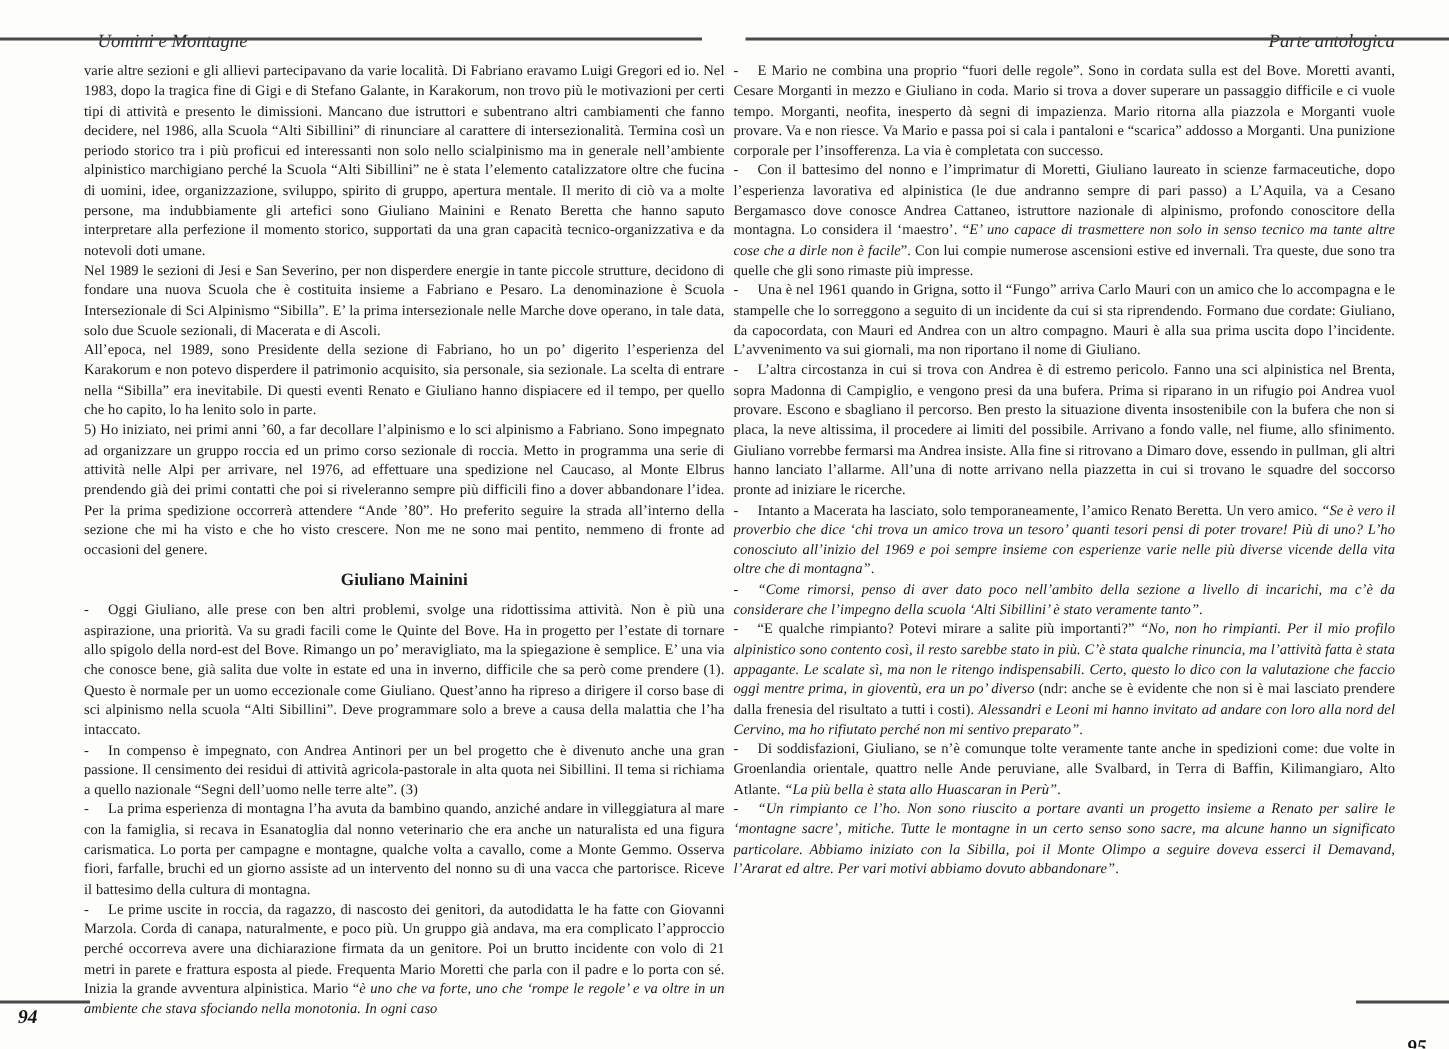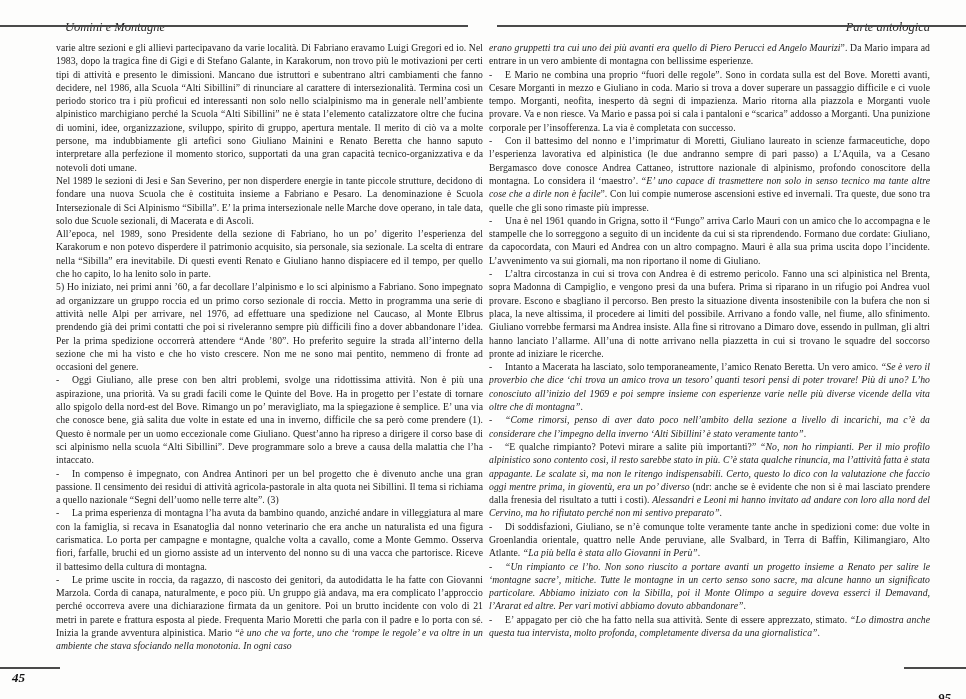--- a/index.html
+++ b/index.html
@@ -90,39 +90,38 @@
   <span class="running-head right">Parte antologica</span>
 
   <div class="rule rule-left"></div>
   <div class="rule rule-right"></div>
 
   <div class="page page-left">
       <p class="para"><span>varie altre sezioni e gli allievi partecipavano da varie località. Di Fabriano eravamo Luigi Gregori ed io. Nel 1983, dopo la tragica fine di Gigi e di Stefano Galante, in Karakorum, non trovo più le motivazioni per certi tipi di attività e presento le dimissioni. Mancano due istruttori e subentrano altri cambiamenti che fanno decidere, nel 1986, alla Scuola “Alti Sibillini” di rinunciare al carattere di intersezionalità. Termina così un periodo storico tra i più proficui ed interessanti non solo nello scialpinismo ma in generale nell’ambiente alpinistico marchigiano perché la Scuola “Alti Sibillini” ne è stata l’elemento catalizzatore oltre che fucina di uomini, idee, organizzazione, sviluppo, spirito di gruppo, apertura mentale. Il merito di ciò va a molte persone, ma indubbiamente gli artefici sono Giuliano Mainini e Renato Beretta che hanno saputo interpretare alla perfezione il momento storico, supportati da una gran capacità tecnico-organizzativa e da notevoli doti umane.</span></p>
       <p class="para"><span>Nel 1989 le sezioni di Jesi e San Severino, per non disperdere energie in tante piccole strutture, decidono di fondare una nuova Scuola che è costituita insieme a Fabriano e Pesaro. La denominazione è Scuola Intersezionale di Sci Alpinismo “Sibilla”. E’ la prima intersezionale nelle Marche dove operano, in tale data, solo due Scuole sezionali, di Macerata e di Ascoli.</span></p>
       <p class="para"><span>All’epoca, nel 1989, sono Presidente della sezione di Fabriano, ho un po’ digerito l’esperienza del Karakorum e non potevo disperdere il patrimonio acquisito, sia personale, sia sezionale. La scelta di entrare nella “Sibilla” era inevitabile. Di questi eventi Renato e Giuliano hanno dispiacere ed il tempo, per quello che ho capito, lo ha lenito solo in parte.</span></p>
       <p class="para"><span>5) Ho iniziato, nei primi anni ’60, a far decollare l’alpinismo e lo sci alpinismo a Fabriano. Sono impegnato ad organizzare un gruppo roccia ed un primo corso sezionale di roccia. Metto in programma una serie di attività nelle Alpi per arrivare, nel 1976, ad effettuare una spedizione nel Caucaso, al Monte Elbrus prendendo già dei primi contatti che poi si riveleranno sempre più difficili fino a dover abbandonare l’idea. Per la prima spedizione occorrerà attendere “Ande ’80”. Ho preferito seguire la strada all’interno della sezione che mi ha visto e che ho visto crescere. Non me ne sono mai pentito, nemmeno di fronte ad occasioni del genere.</span></p>
+      <h3 class="heading"><span>Giuliano Mainini</span></h3>
       <p class="para"><span class="dash">-</span><span>Oggi Giuliano, alle prese con ben altri problemi, svolge una ridottissima attività. Non è più una aspirazione, una priorità. Va su gradi facili come le Quinte del Bove. Ha in progetto per l’estate di tornare allo spigolo della nord-est del Bove. Rimango un po’ meravigliato, ma la spiegazione è semplice. E’ una via che conosce bene, già salita due volte in estate ed una in inverno, difficile che sa però come prendere (1). Questo è normale per un uomo eccezionale come Giuliano. Quest’anno ha ripreso a dirigere il corso base di sci alpinismo nella scuola “Alti Sibillini”. Deve programmare solo a breve a causa della malattia che l’ha intaccato.</span></p>
       <p class="para"><span class="dash">-</span><span>In compenso è impegnato, con Andrea Antinori per un bel progetto che è divenuto anche una gran passione. Il censimento dei residui di attività agricola-pastorale in alta quota nei Sibillini. Il tema si richiama a quello nazionale “Segni dell’uomo nelle terre alte”. (3)</span></p>
       <p class="para"><span class="dash">-</span><span>La prima esperienza di montagna l’ha avuta da bambino quando, anziché andare in villeggiatura al mare con la famiglia, si recava in Esanatoglia dal nonno veterinario che era anche un naturalista ed una figura carismatica. Lo porta per campagne e montagne, qualche volta a cavallo, come a Monte Gemmo. Osserva fiori, farfalle, bruchi ed un giorno assiste ad un intervento del nonno su di una vacca che partorisce. Riceve il battesimo della cultura di montagna.</span></p>
       <p class="para"><span class="dash">-</span><span>Le prime uscite in roccia, da ragazzo, di nascosto dei genitori, da autodidatta le ha fatte con Giovanni Marzola. Corda di canapa, naturalmente, e poco più. Un gruppo già andava, ma era complicato l’approccio perché occorreva avere una dichiarazione firmata da un genitore. Poi un brutto incidente con volo di 21 metri in parete e frattura esposta al piede. Frequenta Mario Moretti che parla con il padre e lo porta con sé. Inizia la grande avventura alpinistica. Mario “</span><span class="it">è uno che va forte, uno che ‘rompe le regole’ e va oltre in un ambiente che stava sfociando nella monotonia. In ogni caso</span></p>
     </div>
 
   <div class="page page-right">
-      <p class="para"><span class="it">erano gruppetti tra cui uno dei più avanti era quello di Piero Perucci ed Angelo Maurizi</span><span>”. Da Mario impara ad entrare in un vero ambiente di montagna con bellissime esperienze.</span></p>
       <p class="para"><span class="dash">-</span><span>E Mario ne combina una proprio “fuori delle regole”. Sono in cordata sulla est del Bove. Moretti avanti, Cesare Morganti in mezzo e Giuliano in coda. Mario si trova a dover superare un passaggio difficile e ci vuole tempo. Morganti, neofita, inesperto dà segni di impazienza. Mario ritorna alla piazzola e Morganti vuole provare. Va e non riesce. Va Mario e passa poi si cala i pantaloni e “scarica” addosso a Morganti. Una punizione corporale per l’insofferenza. La via è completata con successo.</span></p>
       <p class="para"><span class="dash">-</span><span>Con il battesimo del nonno e l’imprimatur di Moretti, Giuliano laureato in scienze farmaceutiche, dopo l’esperienza lavorativa ed alpinistica (le due andranno sempre di pari passo) a L’Aquila, va a Cesano Bergamasco dove conosce Andrea Cattaneo, istruttore nazionale di alpinismo, profondo conoscitore della montagna. Lo considera il ‘maestro’. “</span><span class="it">E’ uno capace di trasmettere non solo in senso tecnico ma tante altre cose che a dirle non è facile</span><span>”. Con lui compie numerose ascensioni estive ed invernali. Tra queste, due sono tra quelle che gli sono rimaste più impresse.</span></p>
       <p class="para"><span class="dash">-</span><span>Una è nel 1961 quando in Grigna, sotto il “Fungo” arriva Carlo Mauri con un amico che lo accompagna e le stampelle che lo sorreggono a seguito di un incidente da cui si sta riprendendo. Formano due cordate: Giuliano, da capocordata, con Mauri ed Andrea con un altro compagno. Mauri è alla sua prima uscita dopo l’incidente. L’avvenimento va sui giornali, ma non riportano il nome di Giuliano.</span></p>
       <p class="para"><span class="dash">-</span><span>L’altra circostanza in cui si trova con Andrea è di estremo pericolo. Fanno una sci alpinistica nel Brenta, sopra Madonna di Campiglio, e vengono presi da una bufera. Prima si riparano in un rifugio poi Andrea vuol provare. Escono e sbagliano il percorso. Ben presto la situazione diventa insostenibile con la bufera che non si placa, la neve altissima, il procedere ai limiti del possibile. Arrivano a fondo valle, nel fiume, allo sfinimento. Giuliano vorrebbe fermarsi ma Andrea insiste. Alla fine si ritrovano a Dimaro dove, essendo in pullman, gli altri hanno lanciato l’allarme. All’una di notte arrivano nella piazzetta in cui si trovano le squadre del soccorso pronte ad iniziare le ricerche.</span></p>
       <p class="para"><span class="dash">-</span><span>Intanto a Macerata ha lasciato, solo temporaneamente, l’amico Renato Beretta. Un vero amico. </span><span class="it">“Se è vero il proverbio che dice ‘chi trova un amico trova un tesoro’ quanti tesori pensi di poter trovare! Più di uno? L’ho conosciuto all’inizio del 1969 e poi sempre insieme con esperienze varie nelle più diverse vicende della vita oltre che di montagna”</span><span>.</span></p>
-      <p class="para"><span class="dash">-</span><span class="it">“Come rimorsi, penso di aver dato poco nell’ambito della sezione a livello di incarichi, ma c’è da considerare che l’impegno della inverno ‘Alti Sibillini’ è stato veramente tanto”</span><span>.</span></p>
+      <p class="para"><span class="dash">-</span><span class="it">“Come rimorsi, penso di aver dato poco nell’ambito della sezione a livello di incarichi, ma c’è da considerare che l’impegno della scuola ‘Alti Sibillini’ è stato veramente tanto”</span><span>.</span></p>
       <p class="para"><span class="dash">-</span><span>“E qualche rimpianto? Potevi mirare a salite più importanti?” </span><span class="it">“No, non ho rimpianti. Per il mio profilo alpinistico sono contento così, il resto sarebbe stato in più. C’è stata qualche rinuncia, ma l’attività fatta è stata appagante. Le scalate sì, ma non le ritengo indispensabili. Certo, questo lo dico con la valutazione che faccio oggi mentre prima, in gioventù, era un po’ diverso </span><span>(ndr: anche se è evidente che non si è mai lasciato prendere dalla frenesia del risultato a tutti i costi). </span><span class="it">Alessandri e Leoni mi hanno invitato ad andare con loro alla nord del Cervino, ma ho rifiutato perché non mi sentivo preparato”</span><span>.</span></p>
-      <p class="para"><span class="dash">-</span><span>Di soddisfazioni, Giuliano, se n’è comunque tolte veramente tante anche in spedizioni come: due volte in Groenlandia orientale, quattro nelle Ande peruviane, alle Svalbard, in Terra di Baffin, Kilimangiaro, Alto Atlante. </span><span class="it">“La più bella è stata allo Giovanni in Perù”</span><span>.</span></p>
+      <p class="para"><span class="dash">-</span><span>Di soddisfazioni, Giuliano, se n’è comunque tolte veramente tante anche in spedizioni come: due volte in Groenlandia orientale, quattro nelle Ande peruviane, alle Svalbard, in Terra di Baffin, Kilimangiaro, Alto Atlante. </span><span class="it">“La più bella è stata allo Huascaran in Perù”</span><span>.</span></p>
       <p class="para"><span class="dash">-</span><span class="it">“Un rimpianto ce l’ho. Non sono riuscito a portare avanti un progetto insieme a Renato per salire le ‘montagne sacre’, mitiche. Tutte le montagne in un certo senso sono sacre, ma alcune hanno un significato particolare. Abbiamo iniziato con la Sibilla, poi il Monte Olimpo a seguire doveva esserci il Demavand, l’Ararat ed altre. Per vari motivi abbiamo dovuto abbandonare”</span><span>.</span></p>
-      <p class="para"><span class="dash">-</span><span>E’ appagato per ciò che ha fatto nella sua attività. Sente di essere apprezzato, stimato. </span><span class="it">“Lo dimostra anche questa tua intervista, molto profonda, completamente diversa da una giornalistica”</span><span>.</span></p>
     </div>
 
   <div class="footer-rule fr-left"></div>
-  <span class="pageno pn-left">45</span>
+  <span class="pageno pn-left">94</span>
 
   <div class="footer-rule fr-right"></div>
   <span class="pageno pn-right">95</span>
 
 </div>
 
 </body></html>

